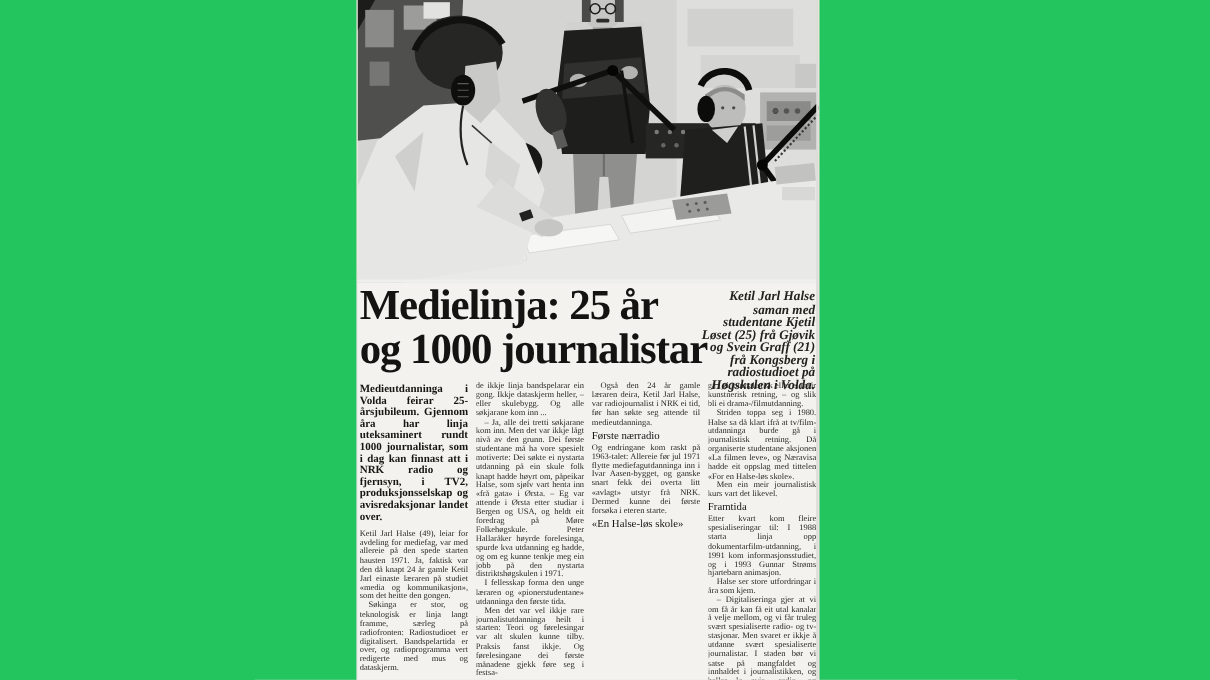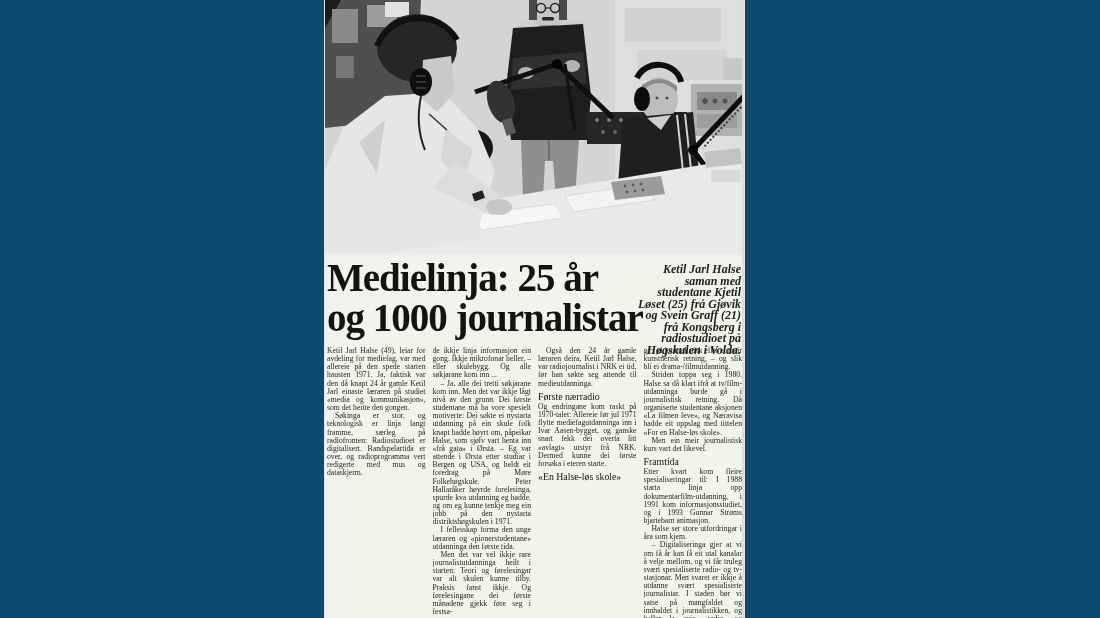--- a/index.html
+++ b/index.html
@@ -1,21 +1,21 @@
 <!DOCTYPE html>
 <html lang="nn"><head>
 <meta charset="utf-8">
 <style>
   html,body{margin:0;padding:0;}
   body{
     width:1100px;height:618px;overflow:hidden;
     background:#fbfbfa;
     font-family:"Liberation Serif", serif;
   }
-  .stage{position:relative;width:1100px;height:618px;background:#0c4a6e;}
+  .stage{position:relative;width:1100px;height:618px;background:#22c55e;}
   .clipping{
     position:absolute;left:325px;top:0;width:419px;height:618px;
     background:#f3f2ee;color:#1a1917;
     box-shadow:0 0 0 1px #e3e2de;
     overflow:hidden;
   }
   .photo{position:absolute;left:0;top:0;width:419px;height:257px;display:block;}
   .headline{
     position:absolute;left:2px;top:258px;width:312px;
     font-weight:bold;color:#141311;
@@ -183,33 +183,34 @@
 
     <div class="headline">
       <div>Medielinja: 25 år</div>
       <div>og 1000 journalistar</div>
     </div>
 
     <div class="caption">Ketil Jarl Halse saman med studentane Kjetil Løset (25) frå Gjøvik og Svein Graff (21) frå Kongsberg i radiostudioet på Høgskulen i Volda.</div>
 
     <div class="body-columns">
         <div class="col">
+          <p class="lead">Medieutdanninga i Volda feirar 25-årsjubileum. Gjennom åra har linja uteksaminert rundt 1000 journalistar, som i dag kan finnast att i NRK radio og fjernsyn, i TV2, produksjonsselskap og avisredaksjonar landet over.</p>
           <p class="body-p">Ketil Jarl Halse (49), leiar for avdeling for mediefag, var med allereie på den spede starten hausten 1971. Ja, faktisk var den då knapt 24 år gamle Ketil Jarl einaste læraren på studiet «media og kommunikasjon», som det heitte den gongen.</p>
           <p class="body-p indent">Søkinga er stor, og teknologisk er linja langt framme, særleg på radiofronten: Radiostudioet er digitalisert. Bandspelartida er over, og radioprogramma vert redigerte med mus og dataskjerm.</p>
         </div>
         <div class="col">
-          <p class="body-p">de ikkje linja informasjon ein gong. Ikkje mikrofonar heller, – eller skulebygg. Og alle søkjarane kom inn ...</p>
+          <p class="body-p">de ikkje linja bandspelarar ein gong. Ikkje dataskjerm heller, – eller skulebygg. Og alle søkjarane kom inn ...</p>
           <p class="body-p indent">– Ja, alle dei tretti søkjarane kom inn. Men det var ikkje lågt nivå av den grunn. Dei første studentane må ha vore spesielt motiverte: Dei søkte ei nystarta utdanning på ein skule folk knapt hadde høyrt om, påpeikar Halse, som sjølv vart henta inn «frå gata» i Ørsta. – Eg var attende i Ørsta etter studiar i Bergen og USA, og heldt eit foredrag på Møre Folkehøgskule. Peter Hallaråker høyrde forelesinga, spurde kva utdanning eg hadde, og om eg kunne tenkje meg ein jobb på den nystarta distriktshøgskulen i 1971.</p>
           <p class="body-p indent">I fellesskap forma den unge læraren og «pionerstudentane» utdanninga den første tida.</p>
           <p class="body-p indent">Men det var vel ikkje rare journalistutdanninga heilt i starten: Teori og førelesingar var alt skulen kunne tilby. Praksis fanst ikkje. Og førelesingane dei første månadene gjekk føre seg i festsa-</p>
         </div>
         <div class="col">
           <p class="body-p indent">Også den 24 år gamle læraren deira, Ketil Jarl Halse, var radiojournalist i NRK ei tid, før han søkte seg attende til medieutdanninga.</p>
           <h3 class="subhead">Første nærradio</h3>
-          <p class="body-p">Og endringane kom raskt på 1970-talet: Allereie før jul 1971 flytte mediefagutdanninga inn i Ivar Aasen-bygget, og ganske snart fekk dei overta litt «avlagt» utstyr frå NRK. Dermed kunne dei første forsøka i eteren starte.</p>
+          <p class="body-p">Og endringane kom raskt på 1963-talet: Allereie før jul 1971 flytte mediefagutdanninga inn i Ivar Aasen-bygget, og ganske snart fekk dei overta litt «avlagt» utstyr frå NRK. Dermed kunne dei første forsøka i eteren starte.</p>
           <h3 class="subhead">«En Halse-løs skole»</h3>
         </div>
         <div class="col">
           <p class="body-p">gå i ei journalistisk eller ei meir kunstnerisk retning, – og slik bli ei drama-/filmutdanning.</p>
           <p class="body-p indent">Striden toppa seg i 1980. Halse sa då klart ifrå at tv/film-utdanninga burde gå i journalistisk retning. Då organiserte studentane aksjonen «La filmen leve», og Næravisa hadde eit oppslag med tittelen «For en Halse-løs skole».</p>
           <p class="body-p indent">Men ein meir journalistisk kurs vart det likevel.</p>
           <h3 class="subhead">Framtida</h3>
           <p class="body-p">Etter kvart kom fleire spesialiseringar til: I 1988 starta linja opp dokumentarfilm-utdanning, i 1991 kom informasjonsstudiet, og i 1993 Gunnar Strøms hjartebarn animasjon.</p>
           <p class="body-p indent">Halse ser store utfordringar i åra som kjem.</p>
           <p class="body-p indent">– Digitaliseringa gjer at vi om få år kan få eit utal kanalar å velje mellom, og vi får truleg svært spesialiserte radio- og tv-stasjonar. Men svaret er ikkje å utdanne svært spesialiserte journalistar. I staden bør vi satse på mangfaldet og innhaldet i journalistikken, og heller la avis-, radio- og tv/film-utdanninga nærme seg kvarandre. Distriktskontora søkjer oftast etter ein journalist som kan arbeide med både radio og tv, og i løpet av yrkeskarrieren er mange journa-</p>

